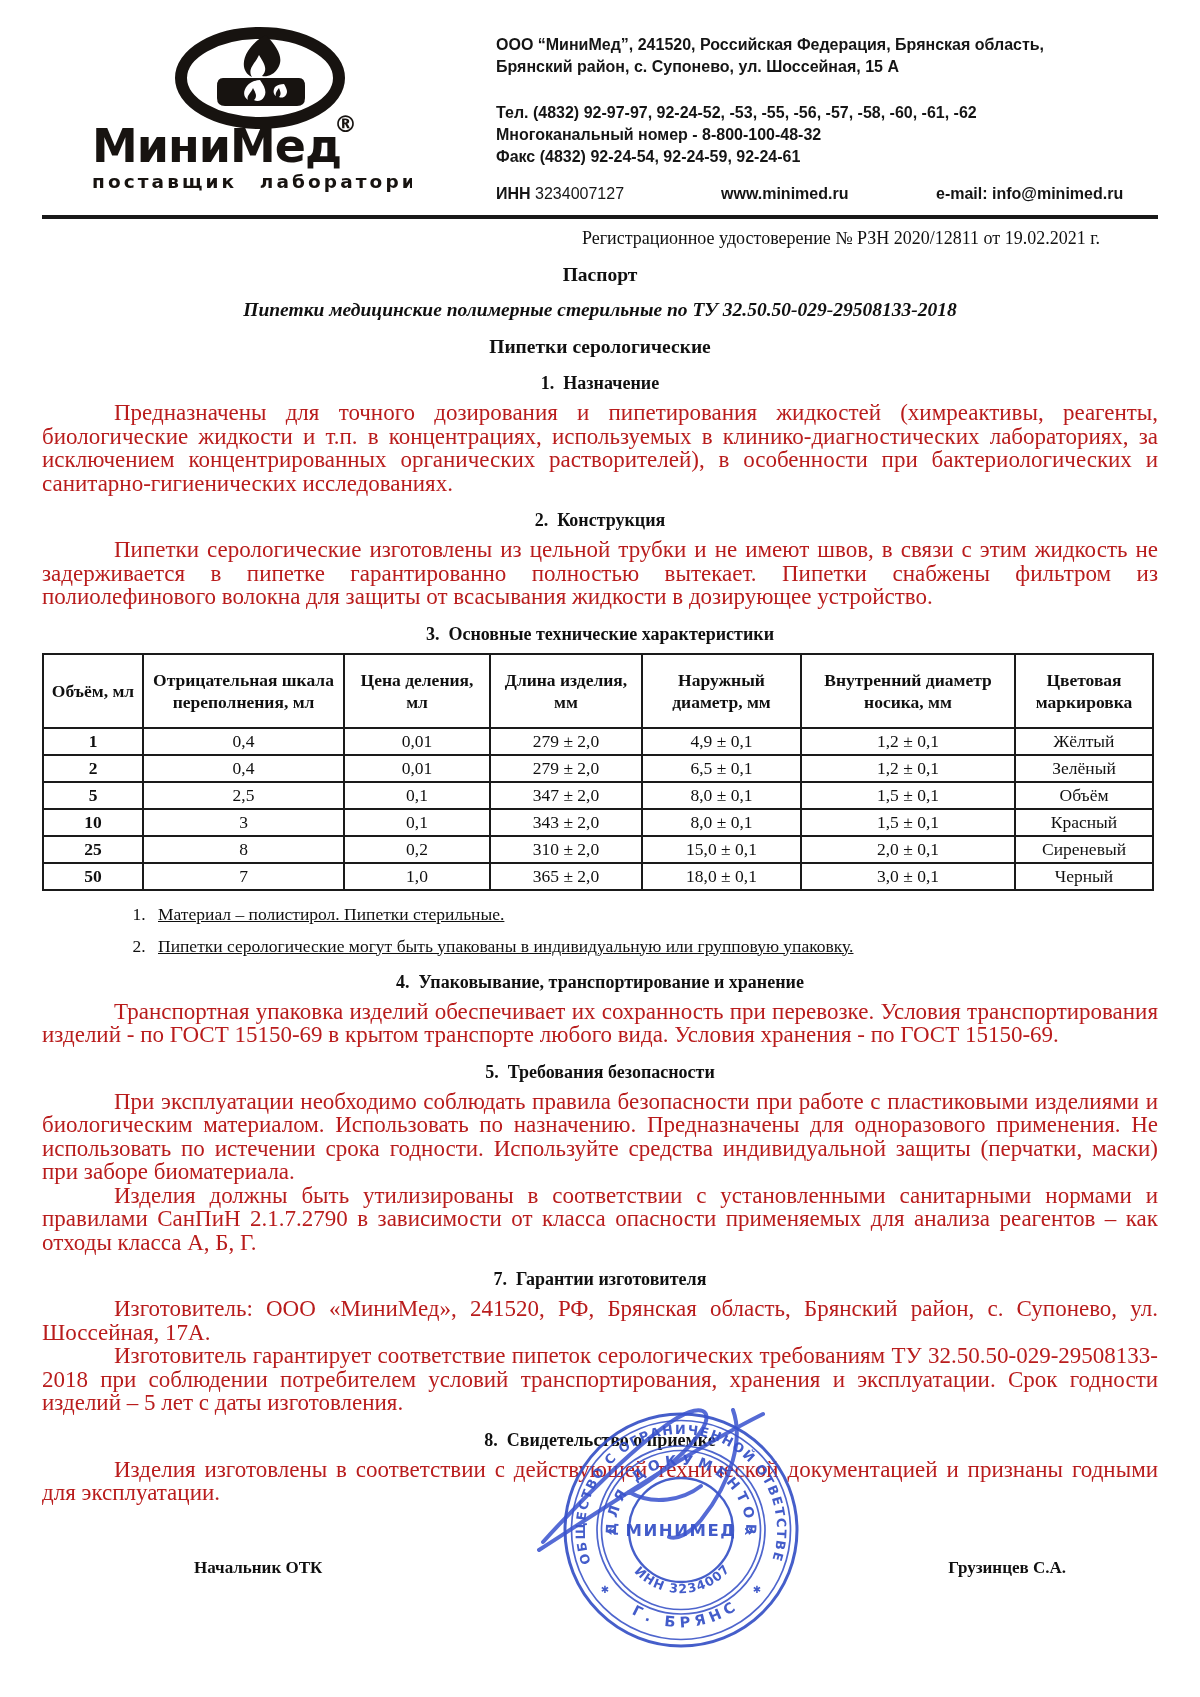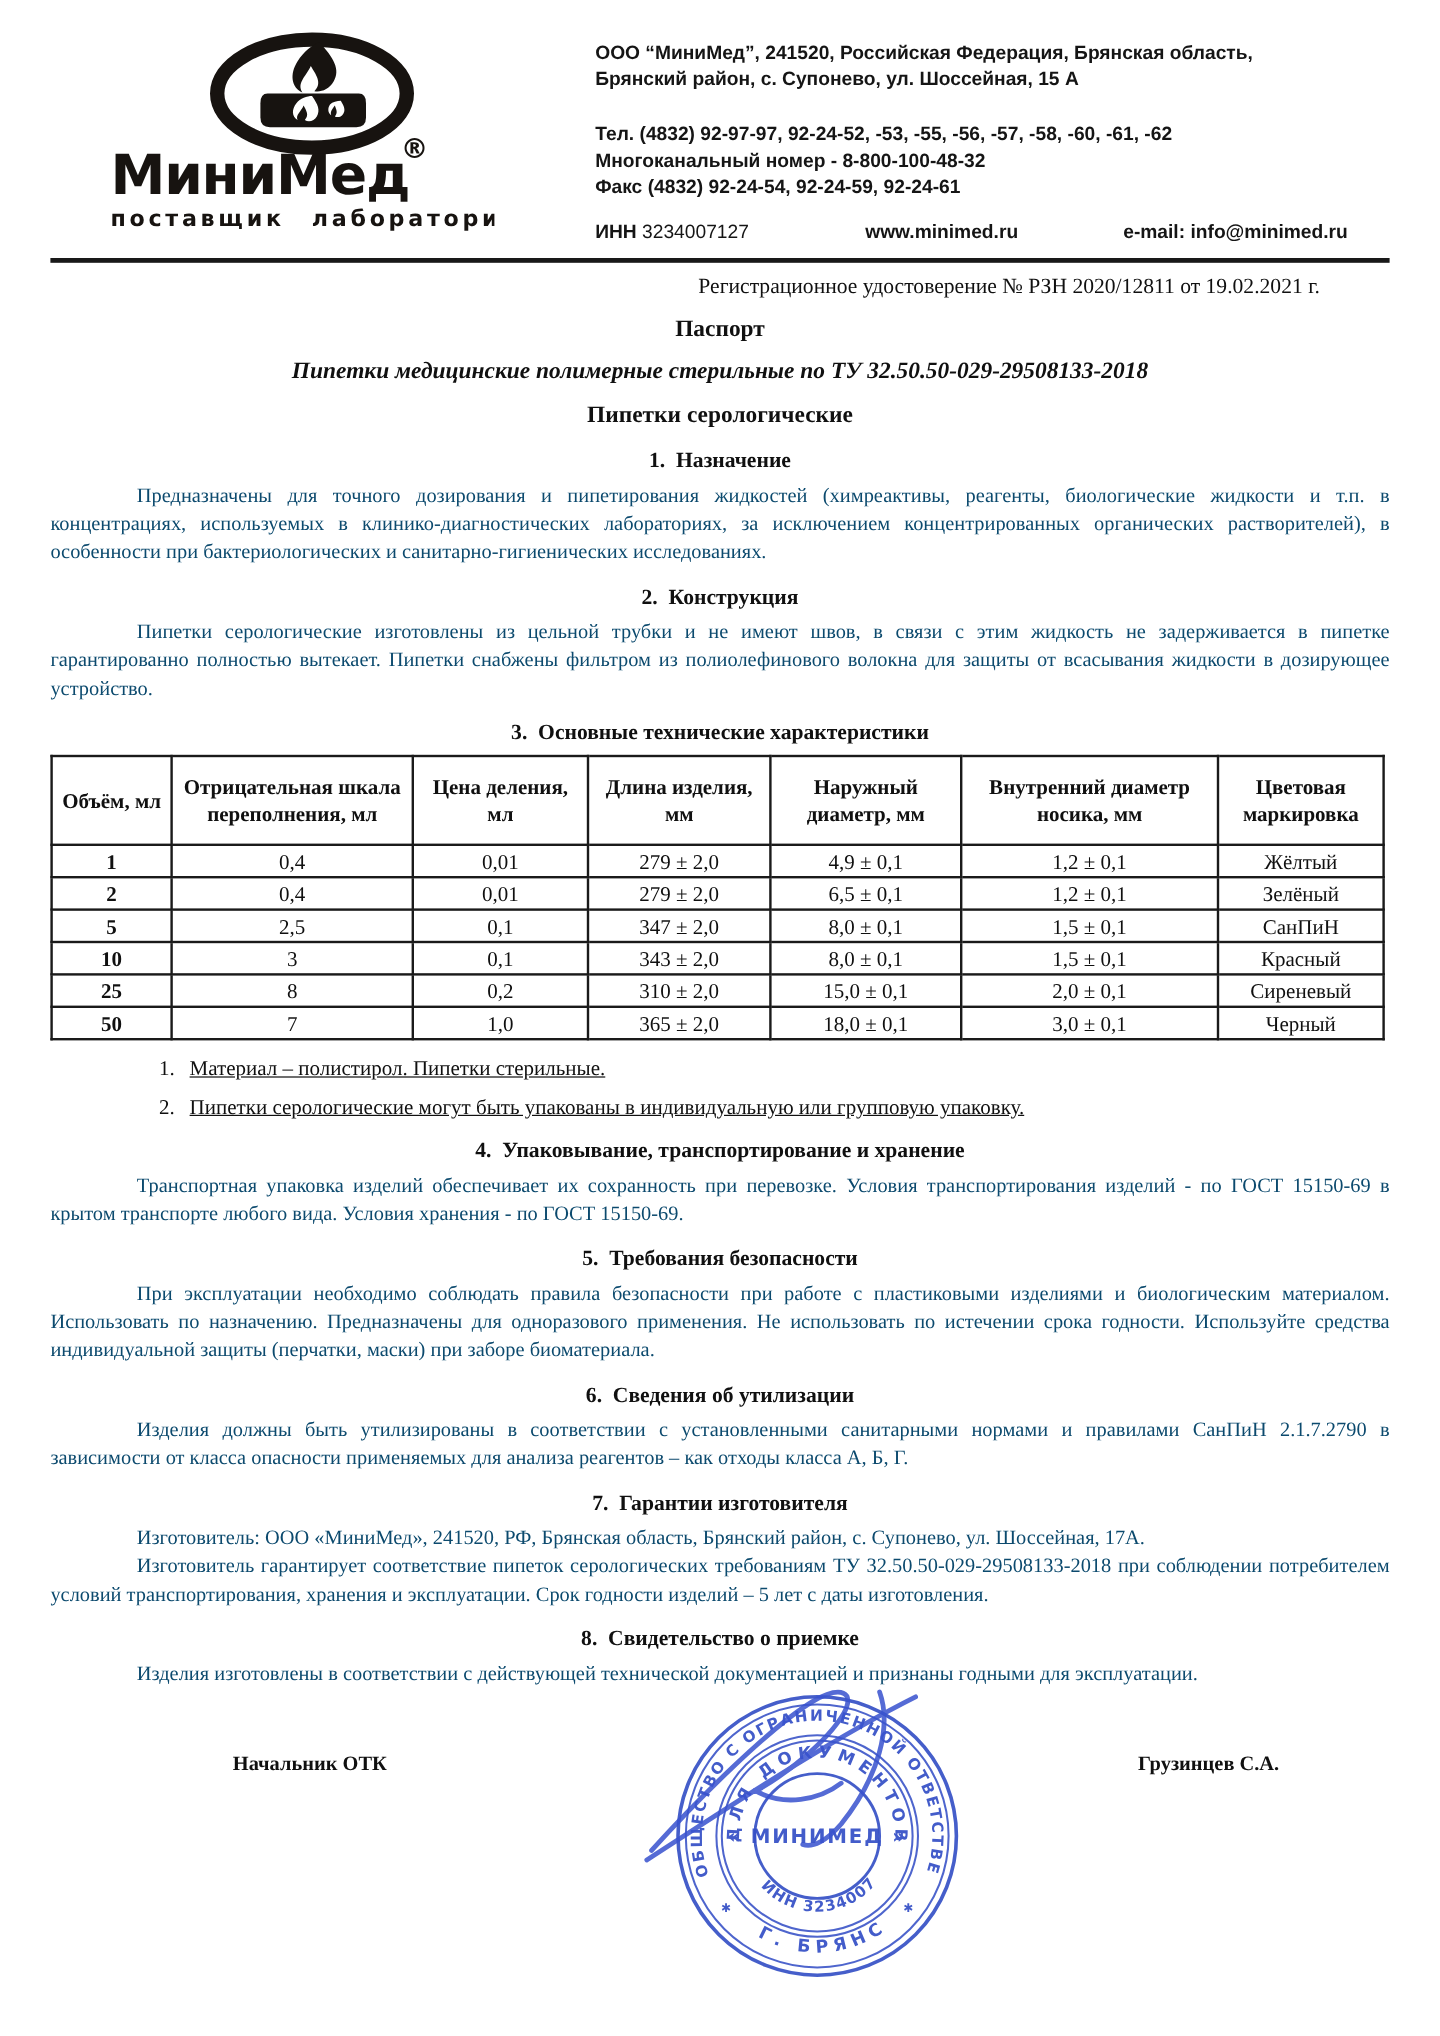--- a/index.html
+++ b/index.html
@@ -29,22 +29,22 @@
   .head-rule { height: 4px; background: #191919; margin-top: 10px; }
 
   
   .reg-line { text-align: right; padding-right: 58px; font-size: 18px; margin-top: 9px; }
   .doc-title { text-align: center; font-weight: bold; font-size: 19.5px; margin-top: 15px; }
   .product-title { text-align: center; font-weight: bold; font-style: italic; font-size: 19.5px; margin-top: 13px; }
   .sub-title { text-align: center; font-weight: bold; font-size: 19.5px; margin-top: 15px; }
 
   .sec-h { text-align: center; font-weight: bold; font-size: 18px; margin-top: 15px; margin-bottom: 7px; }
   p.body-p {
-    font-size: 17px; line-height: 23.5px; text-align: justify;
-    text-indent: 72px; color: #0c4a6e;
+    font-size: 23px; line-height: 23.5px; text-align: justify;
+    text-indent: 72px; color: #b91c1c;
   }
   p.body-p + p.body-p { margin-top: 0; }
 
   
   table.spec {
     width: 1110px; table-layout: fixed; border-collapse: collapse;
     margin-top: 8px;
   }
   table.spec th, table.spec td {
     border: 2px solid #1a1a1a; text-align: center; vertical-align: middle;
@@ -163,21 +163,21 @@
           <td>1,2 ± 0,1</td>
           <td>Зелёный</td>
         </tr>
         <tr>
           <td>5</td>
           <td>2,5</td>
           <td>0,1</td>
           <td>347 ± 2,0</td>
           <td>8,0 ± 0,1</td>
           <td>1,5 ± 0,1</td>
-          <td>СанПиН</td>
+          <td>Объём</td>
         </tr>
         <tr>
           <td>10</td>
           <td>3</td>
           <td>0,1</td>
           <td>343 ± 2,0</td>
           <td>8,0 ± 0,1</td>
           <td>1,5 ± 0,1</td>
           <td>Красный</td>
         </tr>
@@ -206,21 +206,20 @@
     <li>Материал – полистирол. Пипетки стерильные.</li>
     <li>Пипетки серологические могут быть упакованы в индивидуальную или групповую упаковку.</li>
   </ol>
 
   <div class="sec-h">4.&nbsp;&nbsp;Упаковывание, транспортирование и хранение</div>
   <p class="body-p">Транспортная упаковка изделий обеспечивает их сохранность при перевозке. Условия транспортирования изделий - по ГОСТ 15150-69 в крытом транспорте любого вида. Условия хранения - по ГОСТ 15150-69.</p>
 
   <div class="sec-h">5.&nbsp;&nbsp;Требования безопасности</div>
   <p class="body-p">При эксплуатации необходимо соблюдать правила безопасности при работе с пластиковыми изделиями и биологическим материалом. Использовать по назначению. Предназначены для одноразового применения. Не использовать по истечении срока годности. Используйте средства индивидуальной защиты (перчатки, маски) при заборе биоматериала.</p>
 
-  <div class="sec-h">6.&nbsp;&nbsp;Сведения об утилизации</div>
   <p class="body-p">Изделия должны быть утилизированы в соответствии с установленными санитарными нормами и правилами СанПиН 2.1.7.2790 в зависимости от класса опасности применяемых для анализа реагентов – как отходы класса А, Б, Г.</p>
 
   <div class="sec-h">7.&nbsp;&nbsp;Гарантии изготовителя</div>
   <p class="body-p">Изготовитель: ООО «МиниМед», 241520, РФ, Брянская область, Брянский район, с. Супонево, ул. Шоссейная, 17А.</p>
   <p class="body-p">Изготовитель гарантирует соответствие пипеток серологических требованиям ТУ 32.50.50-029-29508133-2018 при соблюдении потребителем условий транспортирования, хранения и эксплуатации. Срок годности изделий – 5 лет с даты изготовления.</p>
 
   <div class="sec-h">8.&nbsp;&nbsp;Свидетельство о приемке</div>
   <p class="body-p">Изделия изготовлены в соответствии с действующей технической документацией и признаны годными для эксплуатации.</p>
 
   <div class="sig-row">

